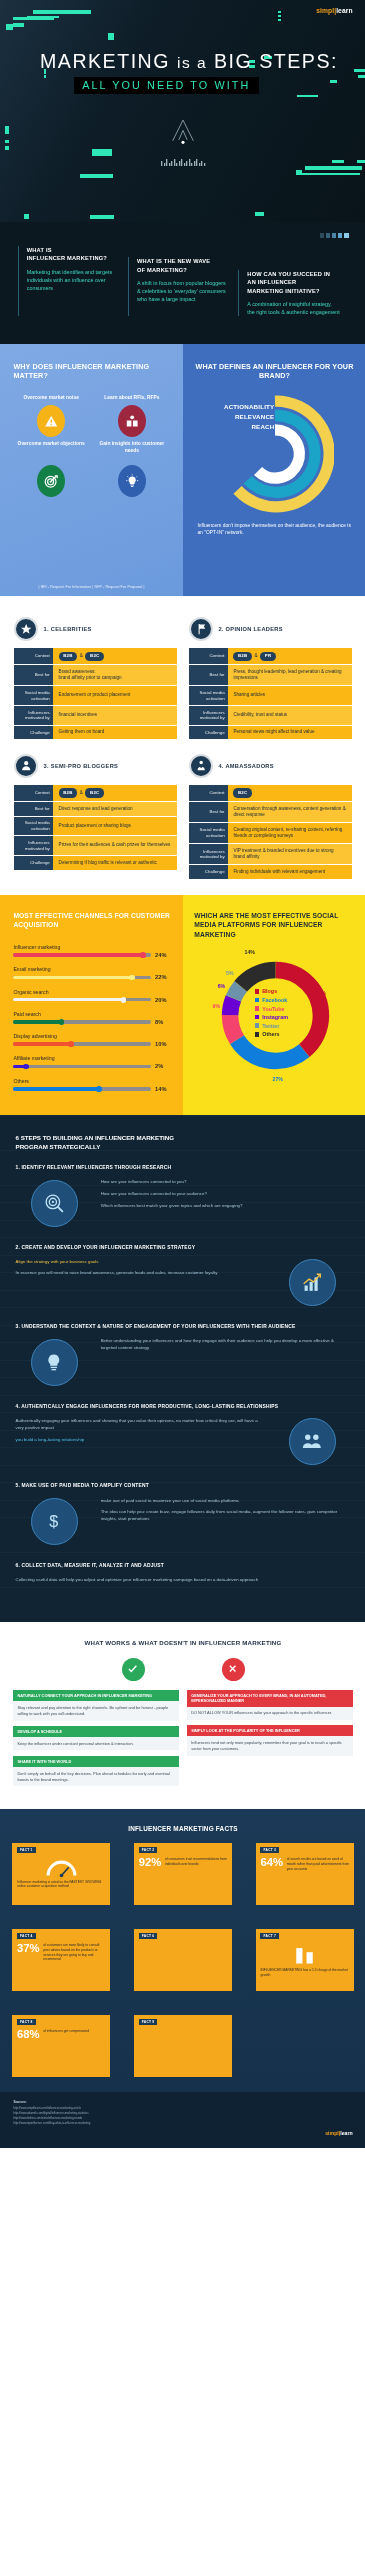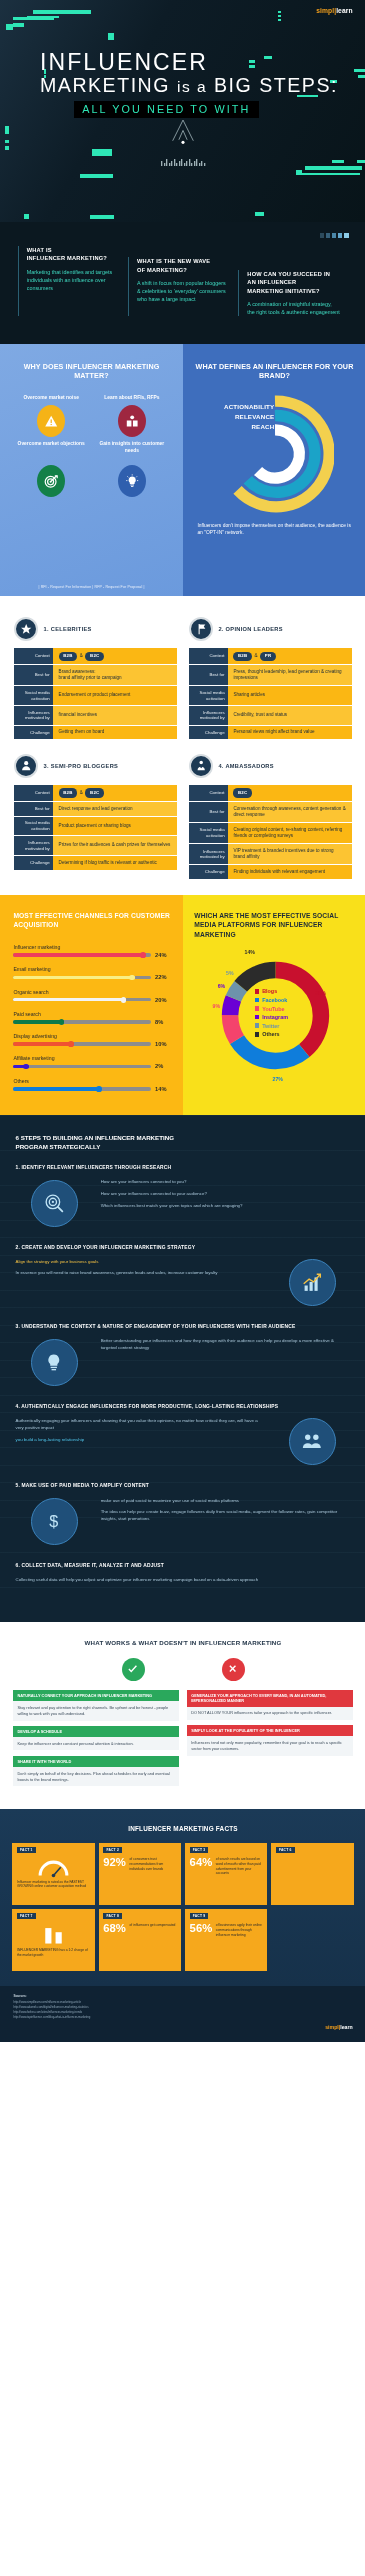--- a/index.html
+++ b/index.html
@@ -93,21 +93,20 @@
     width: 50%; background: linear-gradient(160deg,#7fa9e3,#6b9add);
     padding: 17.5px 13.4px 13.4px 13.4px; position: relative;
   }
   .blue-r {
     width: 50%; background: #3e6ebd;
     padding: 17.5px 11.3px 13.4px 11.3px; position: relative;
   }
   .blue-h {
     color: #fff; font-weight: bold; font-size: 7.2px; line-height: 1.35;
     letter-spacing: 0.1px;
-    text-align: center;
   }
   .blue-r .blue-h { text-align: center; }
   .icon-grid {
     display: grid; grid-template-columns: 1fr 1fr; gap: 3.1px 5.2px;
     margin-top: 13.4px;
   }
   .icon-cell { text-align: center; }
   .icon-cap {
     color: #fff; font-size: 4.9px; font-weight: bold; line-height: 1.35;
     margin-bottom: 4.1px;
@@ -241,21 +240,21 @@
   .wk-hd {
     color: #fff; font-weight: bold; font-size: 3.9px; padding: 3.1px 4.1px; line-height: 1.35;
   }
   .wk-hd.green { background: #2aa85c; }
   .wk-hd.red { background: #e0383e; }
   .wk-bd { font-size: 3.9px; line-height: 1.55; color: #3a4a59; padding: 3.6px 4.1px; background: #f2f5f7; }
 
   
   .facts { background: linear-gradient(180deg,#1b3a57,#16314a); padding: 15.5px 12.4px 15.5px 12.4px; }
   .facts-h { text-align: center; color: #fff; font-weight: bold; font-size: 6.4px; letter-spacing: 0.2px; margin-bottom: 11.3px; }
-  .fact-grid { display: grid; grid-template-columns: 1fr 1fr 1fr 1fr; gap: 4px; }
+  .fact-grid { display: grid; grid-template-columns: 1fr 1fr 1fr; gap: 24px; }
   .fact {
     background: #f6a81c; padding: 4.6px 4.6px 5.7px 4.6px; min-height: 62px;
     display: flex; flex-direction: column;
   }
   .fact-lab {
     display: inline-block; background: #1d3a54; color: #fff;
     font-size: 3.3px; font-weight: bold; padding: 1px 3.1px; align-self: flex-start;
     letter-spacing: 0.2px; margin-bottom: 3.6px;
   }
   .fact-main { display: flex; gap: 3.6px; align-items: flex-start; flex: 1; }
@@ -306,21 +305,20 @@
     <div class="chip" style="left:357px;top:160px;width:9.3px;height:3.1px;"></div>
     <div class="chip" style="left:90px;top:215px;width:24px;height:3.6px;"></div>
     <div class="chip" style="left:24px;top:214px;width:5.2px;height:5.2px;"></div>
     <div class="chip" style="left:255px;top:212px;width:9.3px;height:3.6px;"></div>
 
     <div class="brand">
       <span class="s1">simpl</span><span class="bar">|</span><span class="s2">learn</span>
     </div>
 
     <div class="hero-title">
-      <div class="t-line1">INFLUENCER</div>
       <div class="t-line2">
         <span>MARKETING</span>
         <span class="lower">is a</span>
         <span>BIG STEPS:</span>
       </div>
       <div class="t-line3">ALL YOU NEED TO WITH</div>
     </div>
 
     <svg class="arrow-mark" viewBox="0 0 60 50">
       <path d="M30 2 L10 42" stroke="#cfe3e8" stroke-width="1.2" fill="none"></path>
@@ -933,20 +931,27 @@
       </div>
 
       <div class="fact">
         <span class="fact-lab">FACT 3</span>
         <div class="fact-main">
           <div class="fact-num">64%</div>
           <div class="fact-txt">of search results are based on word of mouth rather than paid advertisement from your accounts</div>
         </div>
       </div>
 
+      <div class="fact">
+        <span class="fact-lab">FACT 4</span>
+        <div class="fact-main">
+          <div class="fact-num">37%</div>
+          <div class="fact-txt">of customers are more likely to consult peer advice based on the products or services they are going to buy and recommend</div>
+        </div>
+      </div>
 
 
       <div class="fact">
         <span class="fact-lab">FACT 6</span>
       </div>
 
       <div class="fact">
         <span class="fact-lab">FACT 7</span>
         <div class="fact-ico">
           <svg viewBox="0 0 60 40" width="31" height="20.6">
@@ -960,24 +965,20 @@
       <div class="fact">
         <span class="fact-lab">FACT 8</span>
         <div class="fact-main">
           <div class="fact-num">68%</div>
           <div class="fact-txt">of influencers get compensated</div>
         </div>
       </div>
 
       <div class="fact">
         <span class="fact-lab">FACT 9</span>
-        <div class="fact-main">
-          <div class="fact-num">56%</div>
-          <div class="fact-txt">of businesses apply their online communications through influencer marketing</div>
-        </div>
       </div>
 
     </div>
   </section>
 
   <footer class="footer">
     <b>Sources:</b>
     <div>http://www.simplilearn.com/influencer-marketing-article</div>
     <div>http://www.adweek.com/digital/influencer-marketing-statistics</div>
     <div>http://www.forbes.com/sites/influencer-marketing-trends</div>

